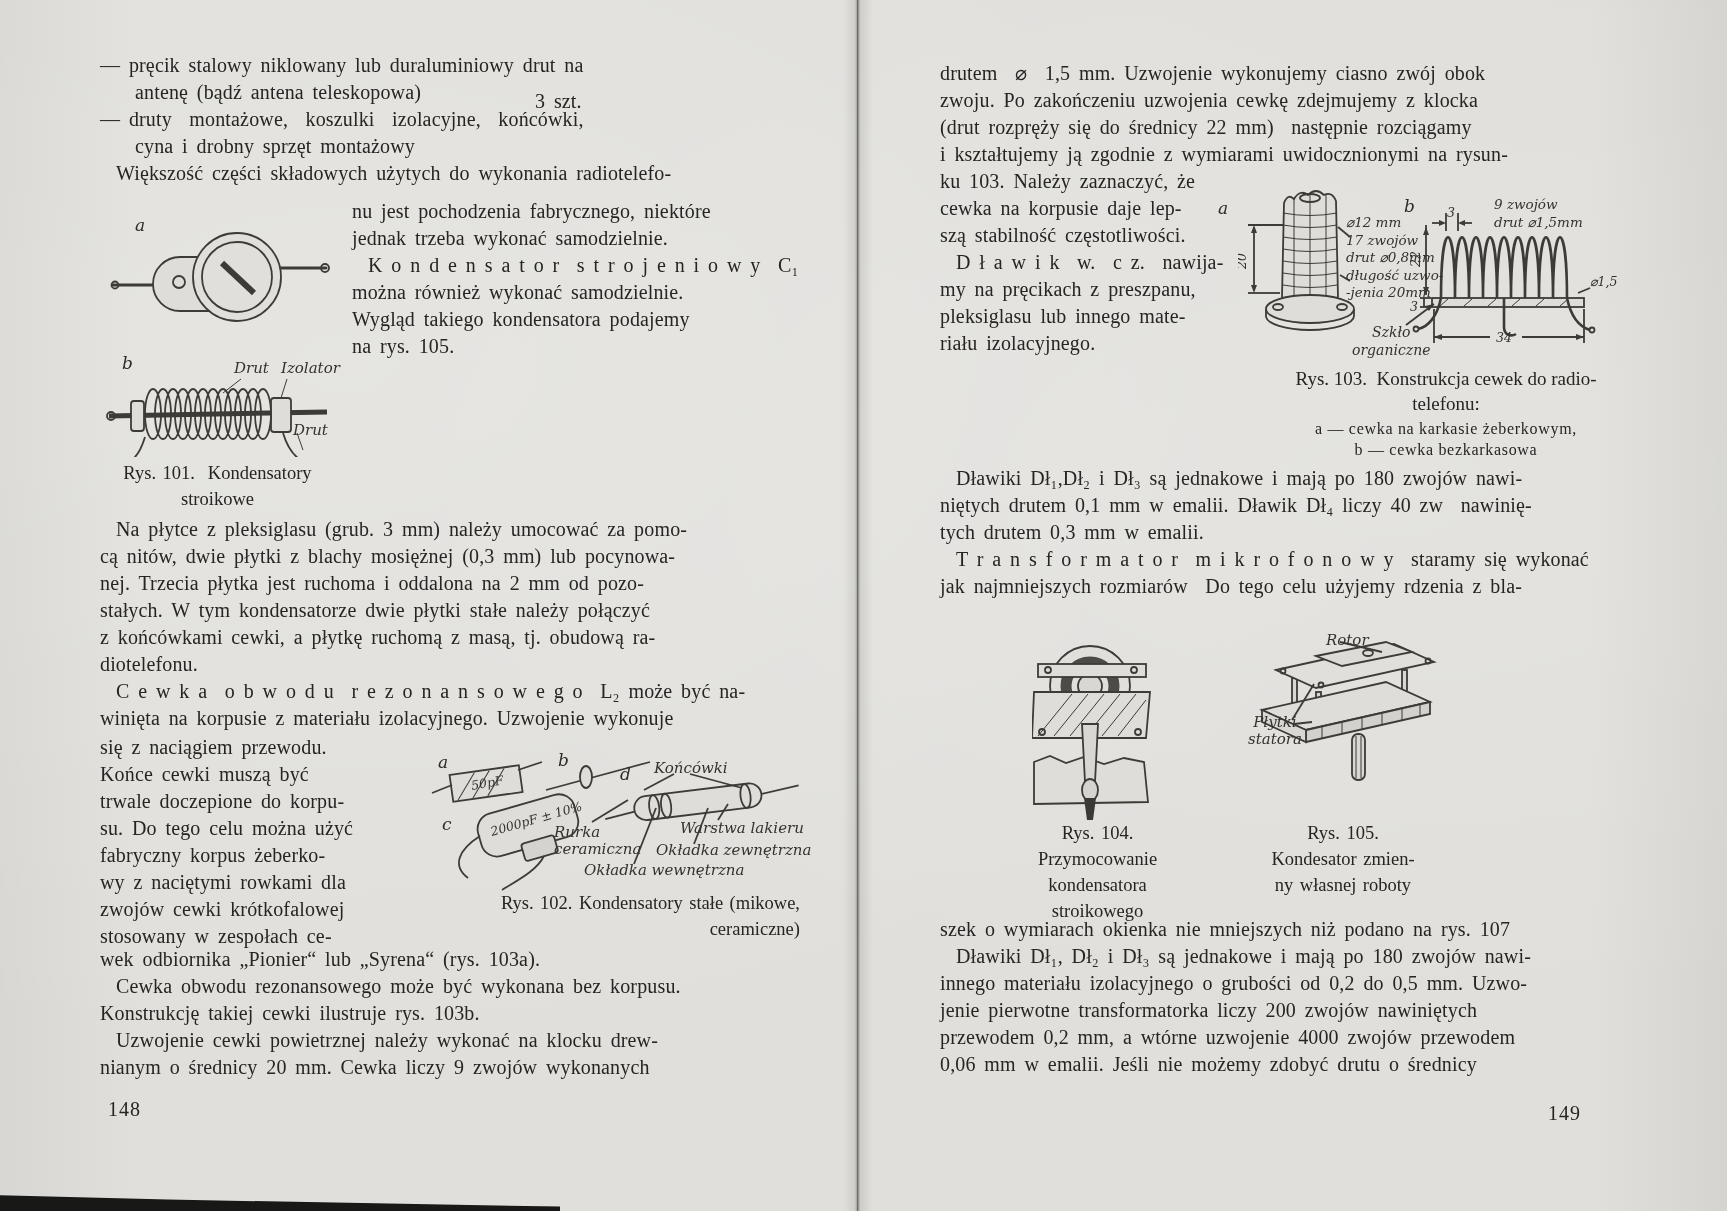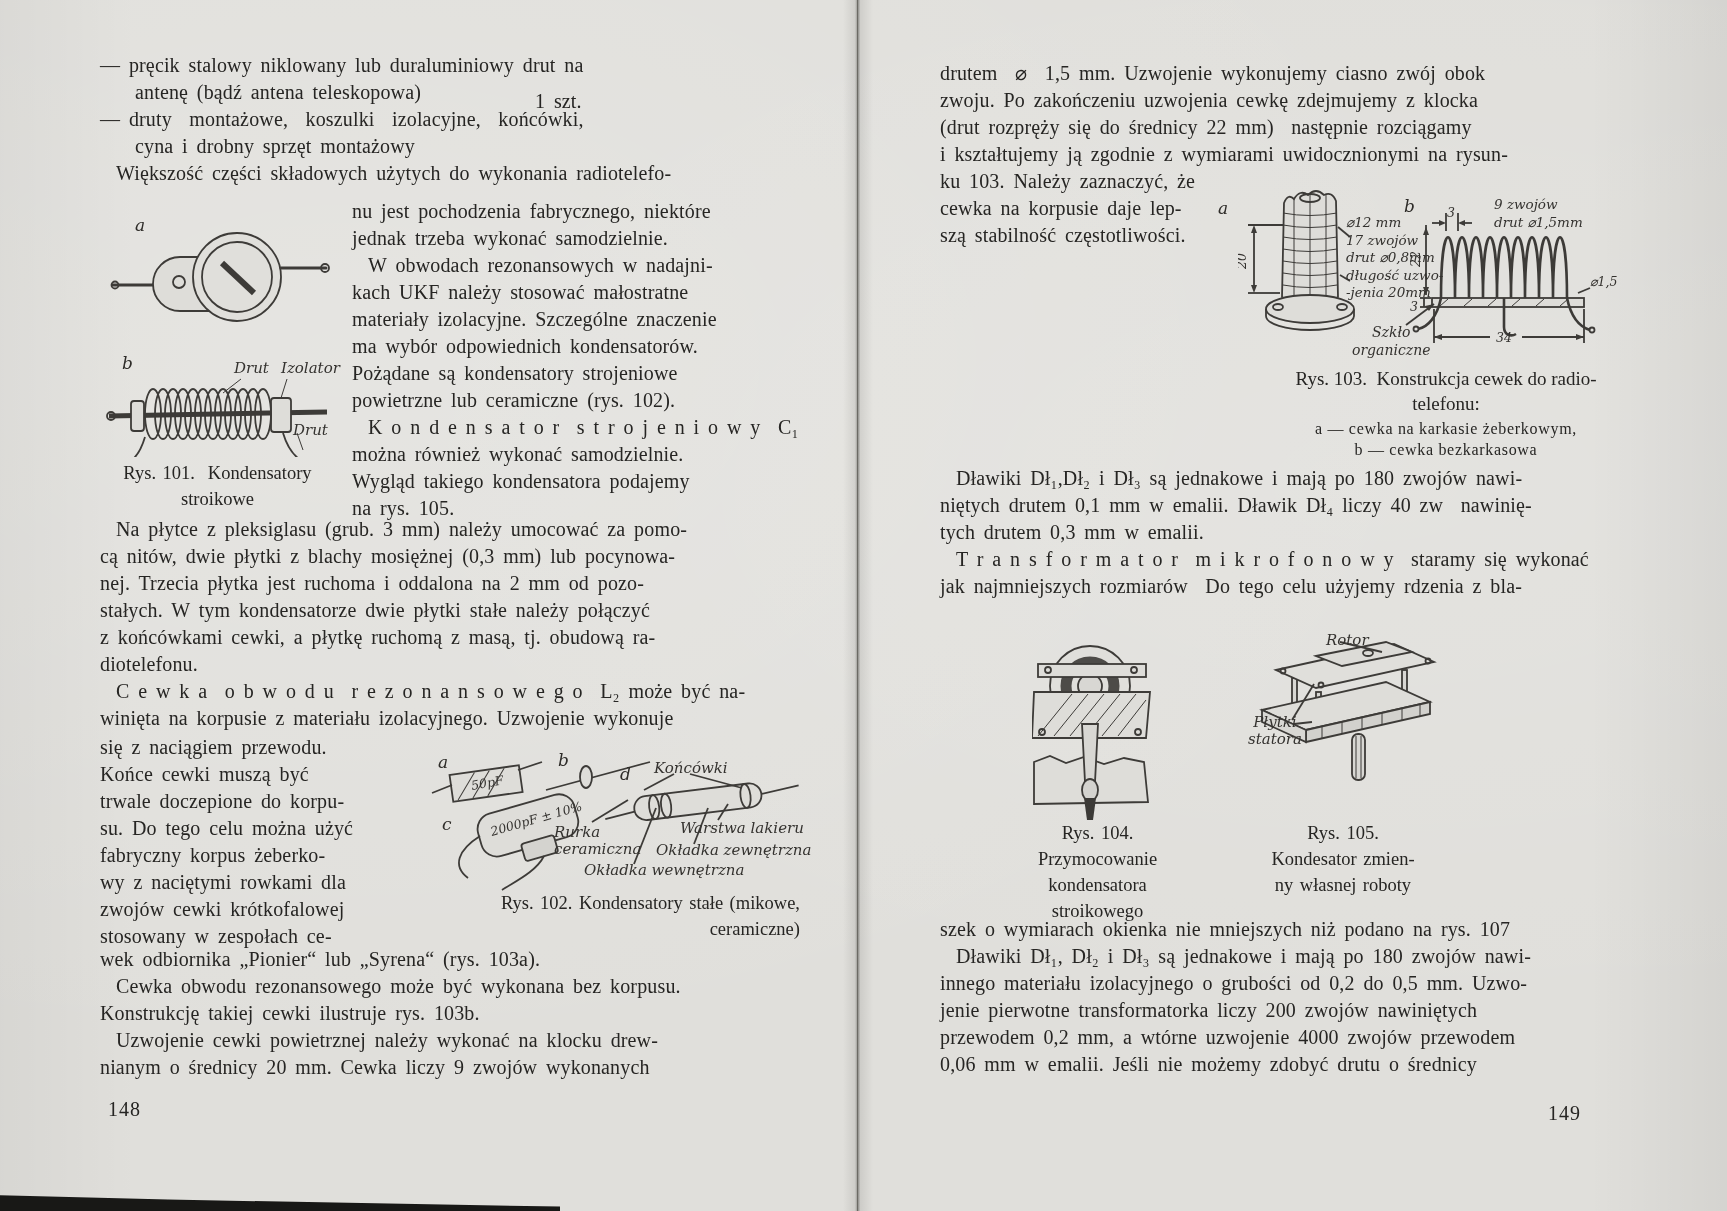--- a/index.html
+++ b/index.html
@@ -41,21 +41,21 @@
 <body>
 
 <div class="sheet">
 
   <div>
 
     <div class="abs pre" style="left:100px;top:52px;">— pręcik stalowy niklowany lub duraluminiowy drut na
     antenę (bądź antena teleskopowa)
 — druty  montażowe,  koszulki  izolacyjne,  końcówki,
     cyna i drobny sprzęt montażowy</div>
-    <div class="abs pre" style="left:535px;top:88px;">1 szt.</div>
+    <div class="abs pre" style="left:535px;top:88px;">3 szt.</div>
 
     <div class="abs pre ind" style="left:100px;top:160px;">Większość części składowych użytych do wykonania radiotelefo-</div>
 
     <div class="abs" style="left:95px;top:205px;width:245px;">
       <svg width="245" height="252" viewBox="0 0 245 252">
         <g class="ln">
           <line x1="18" y1="80" x2="60" y2="80" stroke-width="3" stroke-linecap="round"></line>
           <circle cx="20" cy="80" r="3.5"></circle>
           <rect x="58" y="52" width="100" height="54" rx="27" class="fillp"></rect>
           <circle cx="142" cy="72" r="44" fill="#e0dfdb"></circle>
@@ -96,26 +96,20 @@
     </div>
     <div class="abs figlet" style="left:135px;top:215px;">a</div>
     <div class="abs figlet" style="left:122px;top:353px;">b</div>
     <div class="abs figlbl" style="left:234px;top:360px;">Drut</div>
     <div class="abs figlbl" style="left:281px;top:360px;">Izolator</div>
     <div class="abs figlbl" style="left:293px;top:422px;">Drut</div>
 
     <div class="abs" style="left:352px;top:198px;width:460px;">
       <div class="pre">nu jest pochodzenia fabrycznego, niektóre
 jednak trzeba wykonać samodzielnie.</div>
-      <div class="pre ind">W obwodach rezonansowych w nadajni-
-kach UKF należy stosować małostratne
-materiały izolacyjne. Szczególne znaczenie
-ma wybór odpowiednich kondensatorów.
-Pożądane są kondensatory strojeniowe
-powietrzne lub ceramiczne (rys. 102).</div>
       <div class="pre ind">K o n d e n s a t o r  s t r o j e n i o w y  C₁
 można również wykonać samodzielnie.
 Wygląd takiego kondensatora podajemy
 na rys. 105.</div>
     </div>
 
     <div class="abs pre ind" style="left:100px;top:516px;">Na płytce z pleksiglasu (grub. 3 mm) należy umocować za pomo-
 cą nitów, dwie płytki z blachy mosiężnej (0,3 mm) lub pocynowa-
 nej. Trzecia płytka jest ruchoma i oddalona na 2 mm od pozo-
 stałych. W tym kondensatorze dwie płytki stałe należy połączyć
@@ -202,20 +196,24 @@
 
     <div class="abs pre" style="left:940px;top:60px;">drutem  ⌀  1,5 mm. Uzwojenie wykonujemy ciasno zwój obok
 zwoju. Po zakończeniu uzwojenia cewkę zdejmujemy z klocka
 (drut rozpręży się do średnicy 22 mm)  następnie rozciągamy
 i kształtujemy ją zgodnie z wymiarami uwidocznionymi na rysun-</div>
 
     <div class="abs" style="left:940px;top:168px;width:305px;font-family:Liberation Serif, serif;">
       <div class="pre">ku 103. Należy zaznaczyć, że
 cewka na korpusie daje lep-
 szą stabilność częstotliwości.</div>
+      <div class="pre ind">D ł a w i k  w.  c z.  nawija-
+my na pręcikach z preszpanu,
+pleksiglasu lub innego mate-
+riału izolacyjnego.</div>
     </div>
 
     <div class="abs" style="left:1238px;top:185px;width:415px;height:172px;">
       <svg width="415" height="172" viewBox="0 0 415 172">
         <g class="ln">
           <path d="M46,18 Q50,8 56,14 Q62,4 70,10 Q78,2 86,10 Q94,6 98,16 L100,112 Q86,122 72,121 Q56,122 44,112 Z" class="fillp"></path>
           <ellipse cx="72" cy="13" rx="10" ry="4"></ellipse>
           <path d="M56,14 L56,117" stroke-width="1"></path>
           <path d="M72,10 L72,120" stroke-width="1"></path>
           <path d="M88,10 L88,117" stroke-width="1"></path>

